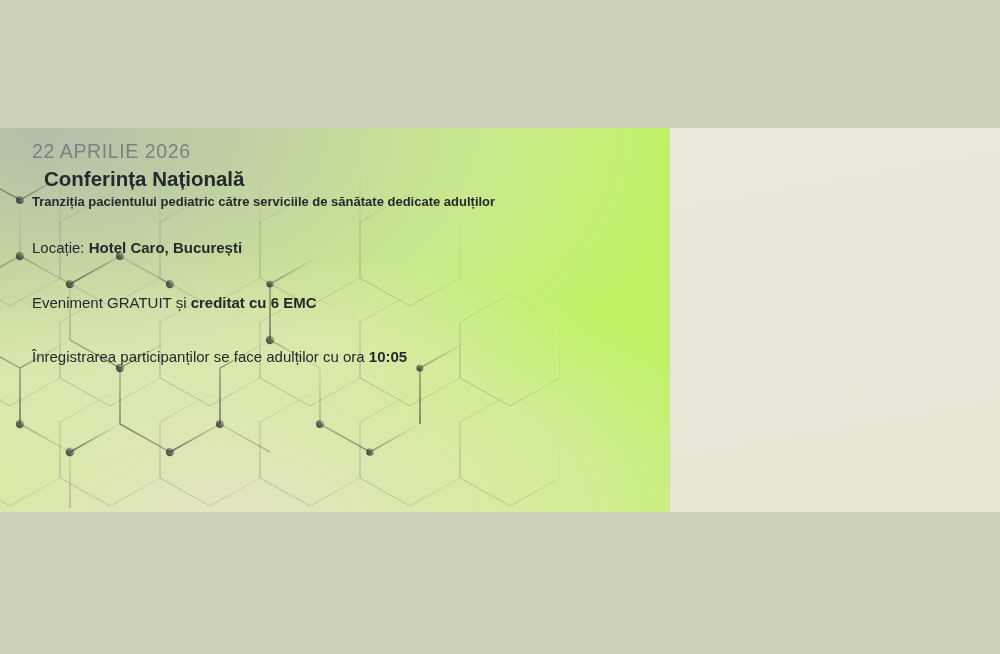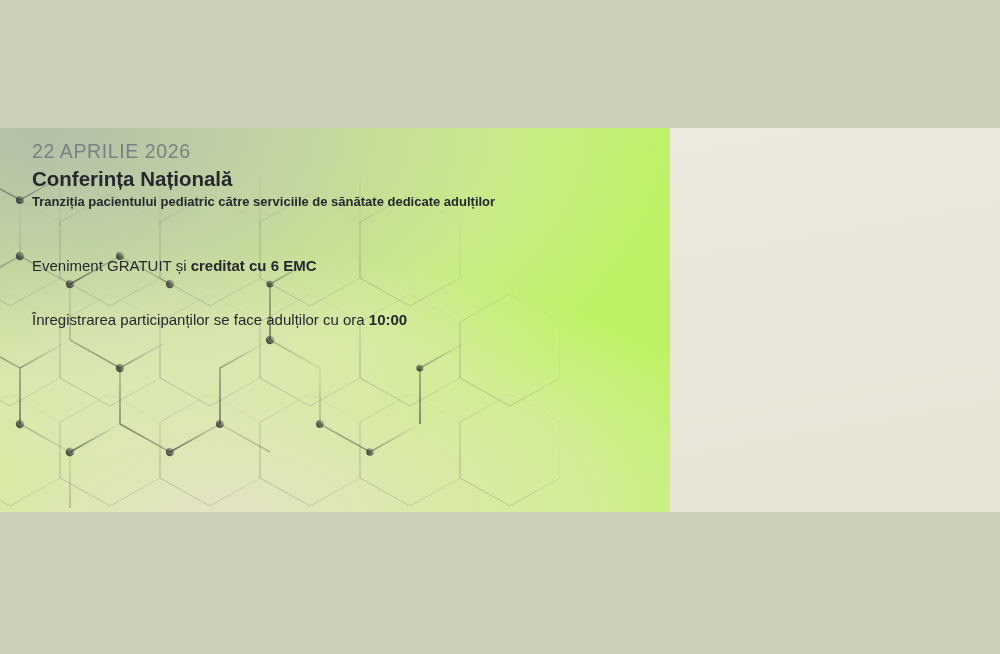--- a/index.html
+++ b/index.html
@@ -100,41 +100,42 @@
     font-weight: 400;
     margin-bottom: 3px;
     white-space: nowrap;
   }
   .title-1 {
     font-size: 20.5px;
     font-weight: bold;
     color: #25292d;
     line-height: 1.3;
     white-space: nowrap;
+    margin-left: 12px;
   }
   .title-2 {
     font-size: 13px;
     font-weight: bold;
     color: #25292d;
     line-height: 1.32;
     max-width: 672px;
   }
   .meta-group {
     margin-top: 26px;
   }
   .meta-line {
     font-size: 15px;
     line-height: 1.55;
     color: #25292d;
     white-space: nowrap;
   }
   .meta-line .b { font-weight: bold; }
   .meta-line .sep { color: #3c4145; padding: 0 2px; }
 
-  .emc-group { margin-top: 44px; }
+  .emc-group { margin-top: 32px; }
   .emc-line {
     font-size: 15px;
     line-height: 1.6;
     color: #25292d;
     white-space: nowrap;
   }
   .emc-line .b { font-weight: bold; }
 
   .reg-group { margin-top: 30px; }
   .reg-line {
@@ -331,31 +332,35 @@
 
     <div id="text-block" style="top:12px">
 
       <div class="date-line">22 APRILIE 2026</div>
 
       <div class="title-1">Conferința Națională</div>
 
       <div class="title-2">Tranziția pacientului pediatric către serviciile de sănătate dedicate adulților</div>
 
       <div class="meta-group">
+        <div class="meta-line">
+          <span>Locație:</span>
+          <span class="b">Hotel Caro, București</span>
+        </div>
       </div>
 
       <div class="emc-group">
         <div class="emc-line">
           <span>Eveniment GRATUIT și</span>
           <span class="b">creditat cu 6 EMC</span>
         </div>
       </div>
 
       <div class="reg-group">
         <div class="reg-line">
           <span>Înregistrarea participanților se face adulților cu ora</span>
-          <span class="b">10:00</span>
+          <span class="b">10:05</span>
         </div>
       </div>
 
     </div>
   </div>
 </div>
 
 </body></html>

